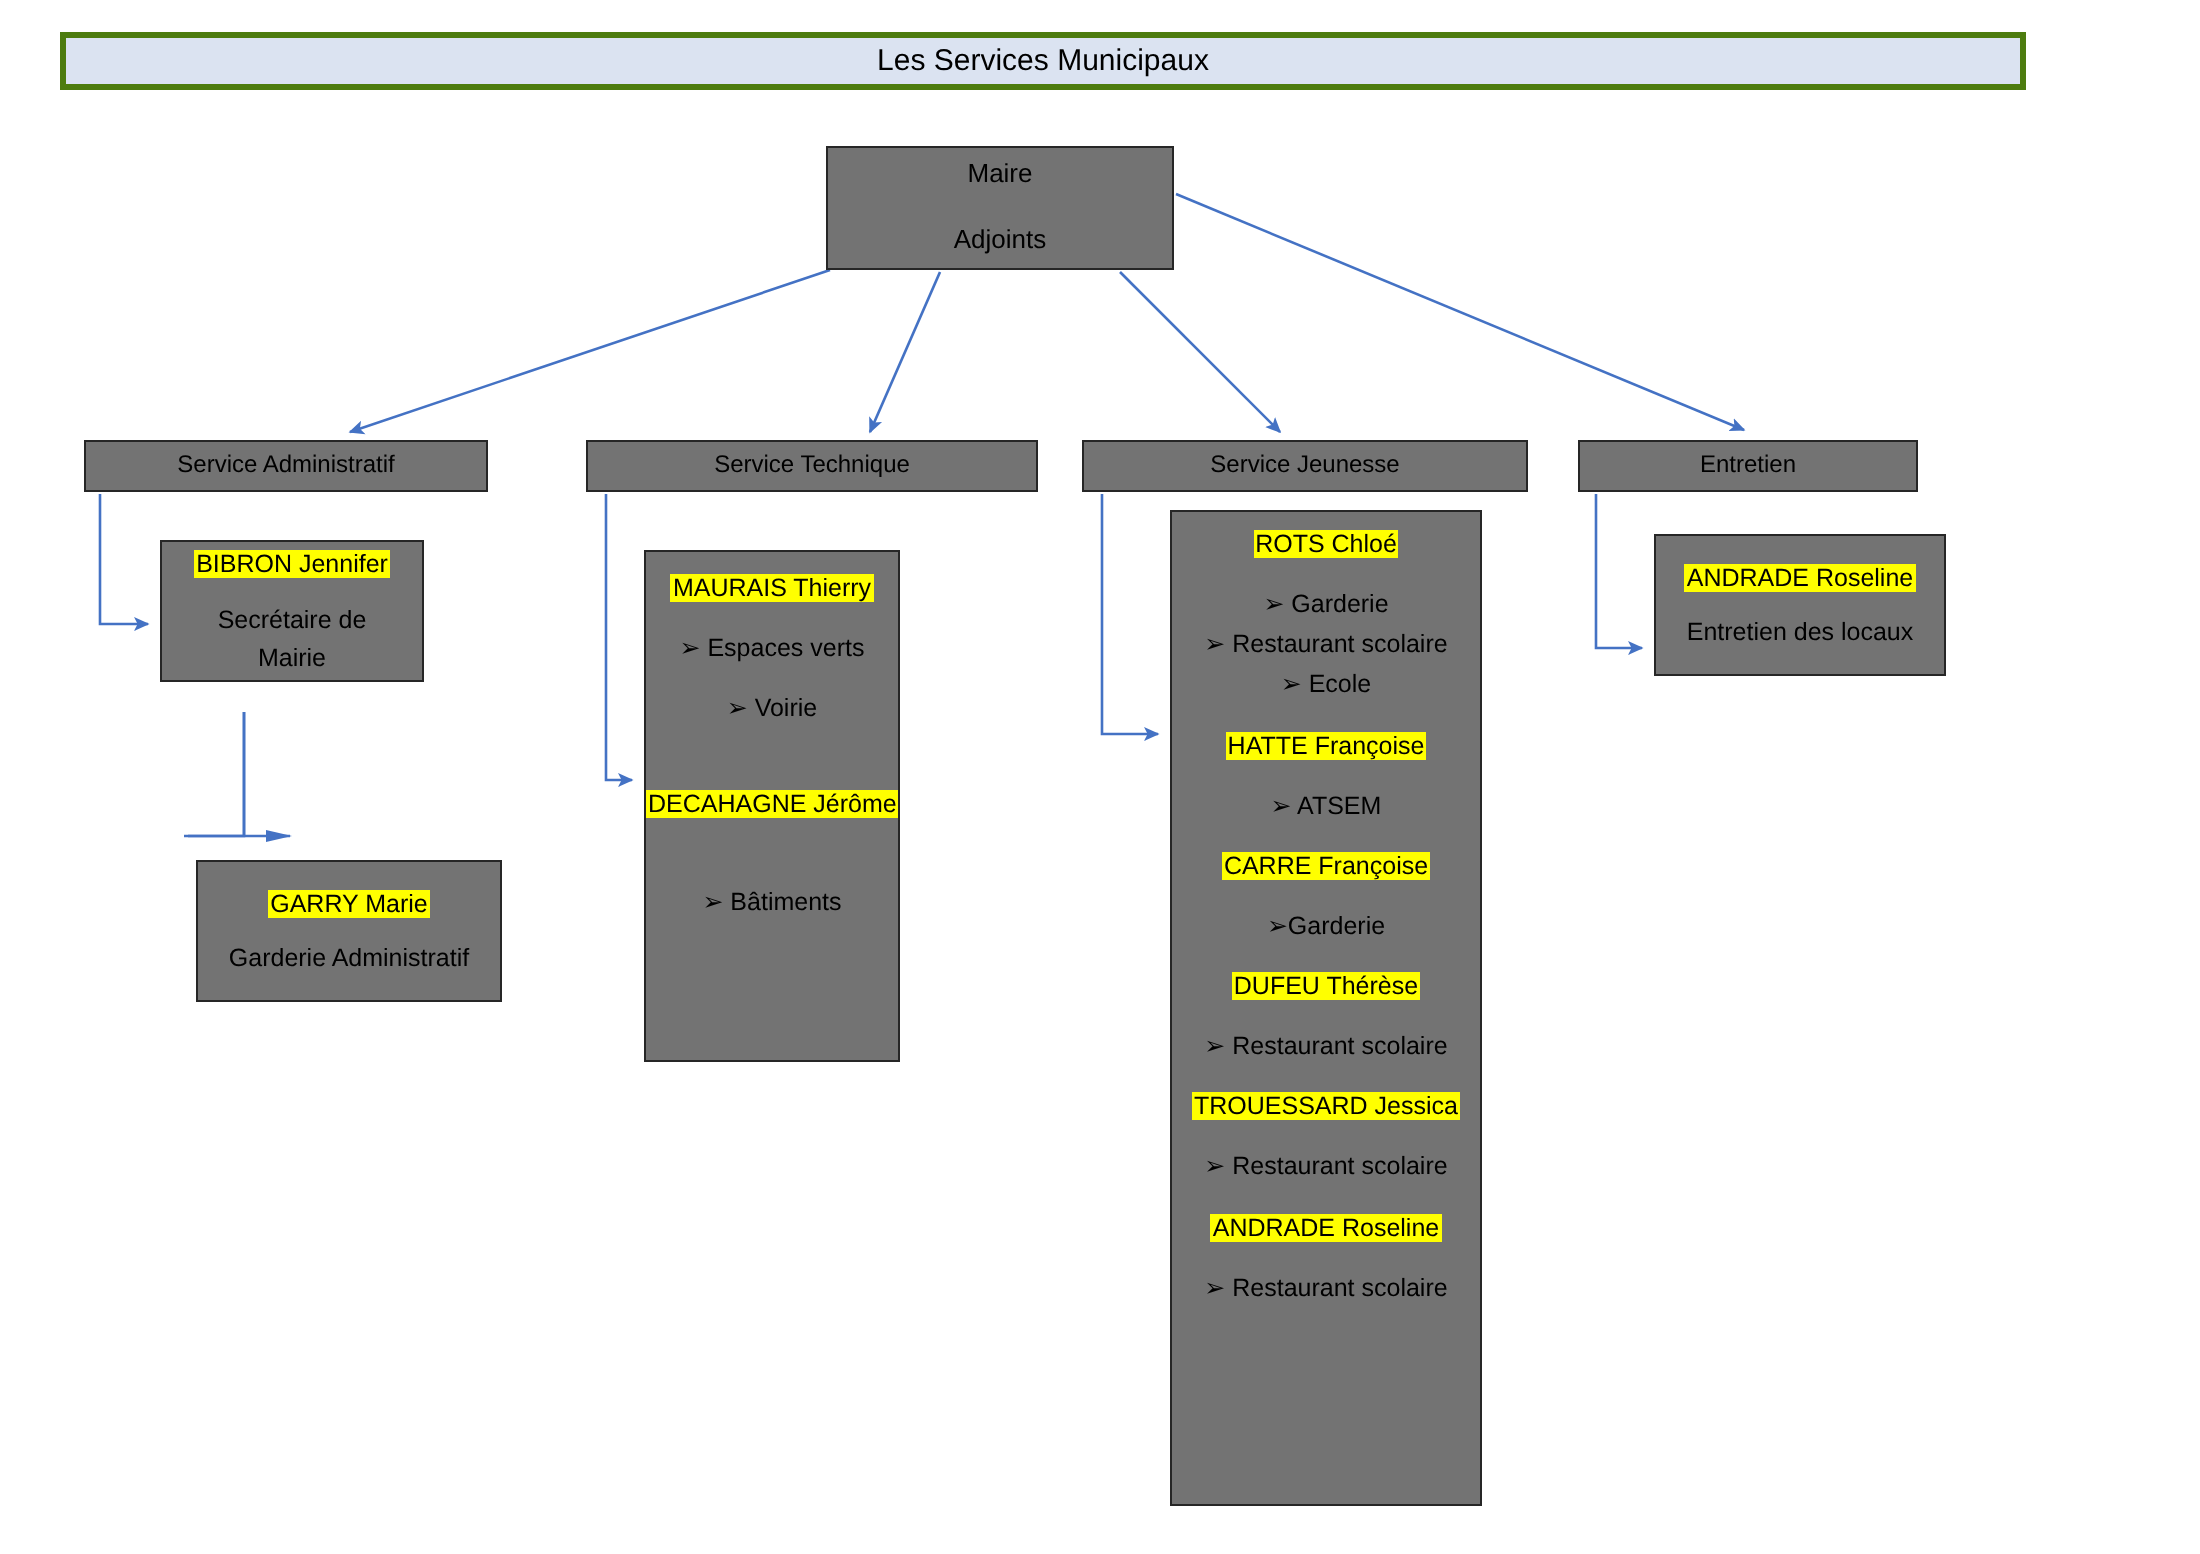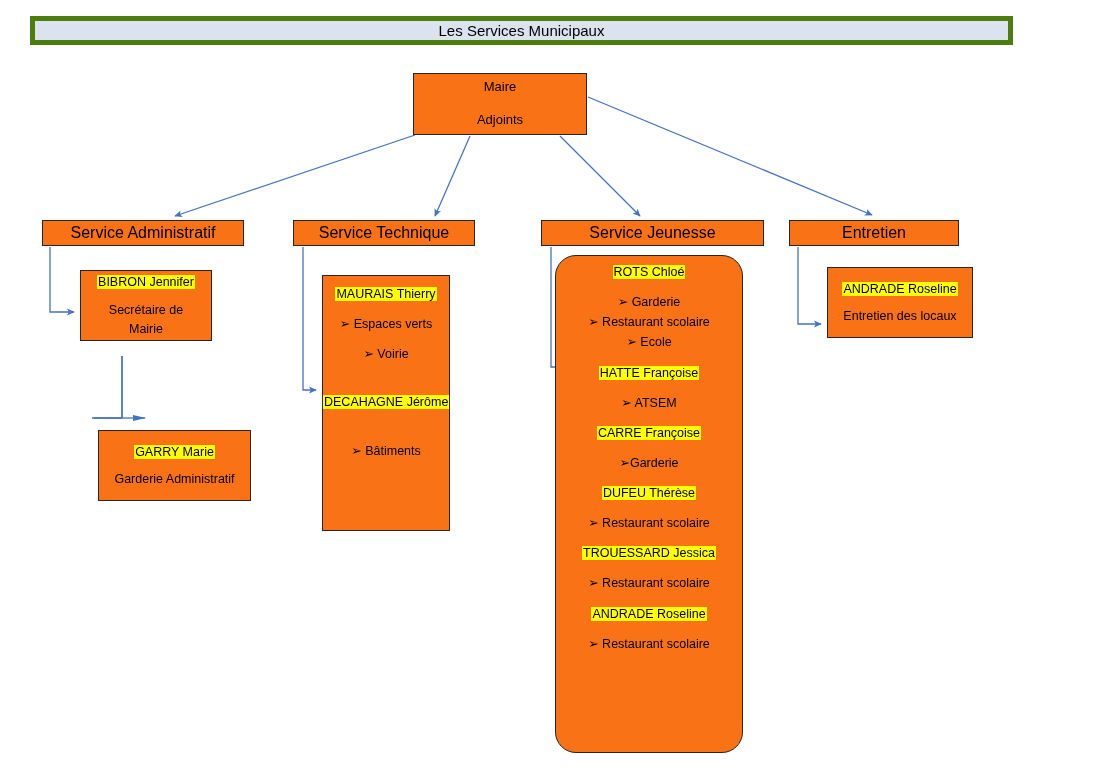--- a/index.html
+++ b/index.html
@@ -33,34 +33,34 @@
   }
 
   
   .title-banner {
     position: absolute;
     left: 30px;
     top: 16px;
     width: 983px;
     height: 29px;
     background: #dbe3f1;
-    border: 5px solid #4d7c0f;
+    border: 3px solid #4d7c0f;
     box-sizing: border-box;
     display: flex;
     align-items: center;
     justify-content: center;
     font-size: 15px;
     color: #000;
   }
 
   
   .node {
     position: absolute;
     box-sizing: border-box;
-    background: #f97316;
+    background: #737373;
     border: 1.4px solid #262626;
     display: flex;
     flex-direction: column;
     align-items: center;
     justify-content: center;
     text-align: center;
     font-size: 12.5px;
     line-height: 1.45;
   }
 
@@ -72,31 +72,31 @@
     left: 413px;
     top: 73px;
     width: 174px;
     height: 62px;
     font-size: 13px;
     gap: 14px;
   }
 
   .dept-header {
     height: 26px;
-    font-size: 16px;
+    font-size: 12px;
   }
   .dept-admin    { left: 42px;  top: 220px; width: 202px; }
-  .dept-tech     { left: 293px; top: 220px; width: 182px; }
+  .dept-tech     { left: 293px; top: 220px; width: 226px; }
   .dept-jeunesse { left: 541px; top: 220px; width: 223px; }
   .dept-entretien{ left: 789px; top: 220px; width: 170px; }
 
   .card-bibron  { left: 80px;  top: 270px; width: 132px; height: 71px; }
   .card-garry   { left: 98px;  top: 383px; width: 153px; height: 71px; margin-top: 47px; }
   .card-tech    { left: 322px; top: 275px; width: 128px; height: 256px; }
-  .card-jeunesse{ left: 555px; top: 255px; width: 188px; height: 498px; border-radius: 21px; }
+  .card-jeunesse{ left: 585px; top: 255px; width: 156px; height: 498px; }
   .card-entretien{left: 827px; top: 267px; width: 146px; height: 71px; }
 
   
   .hl {
     background: #ffff00;
     padding: 0 1px;
     white-space: nowrap;
   }
   .plain { white-space: pre-line; }
 

